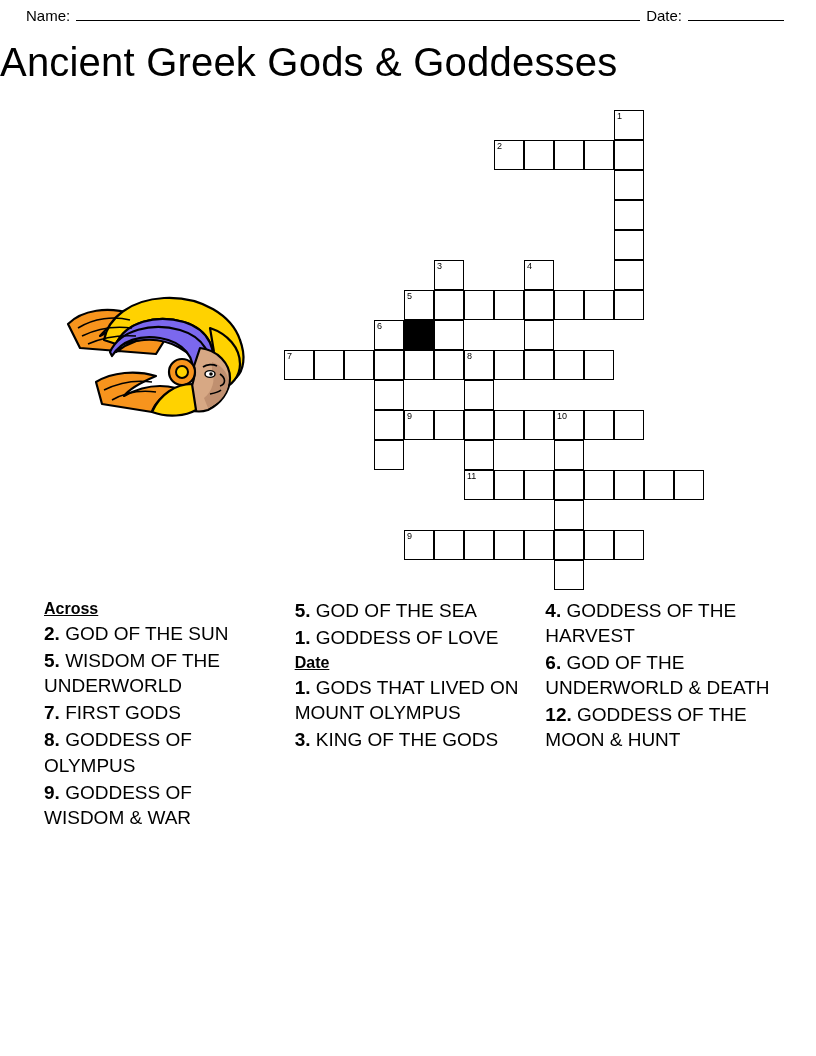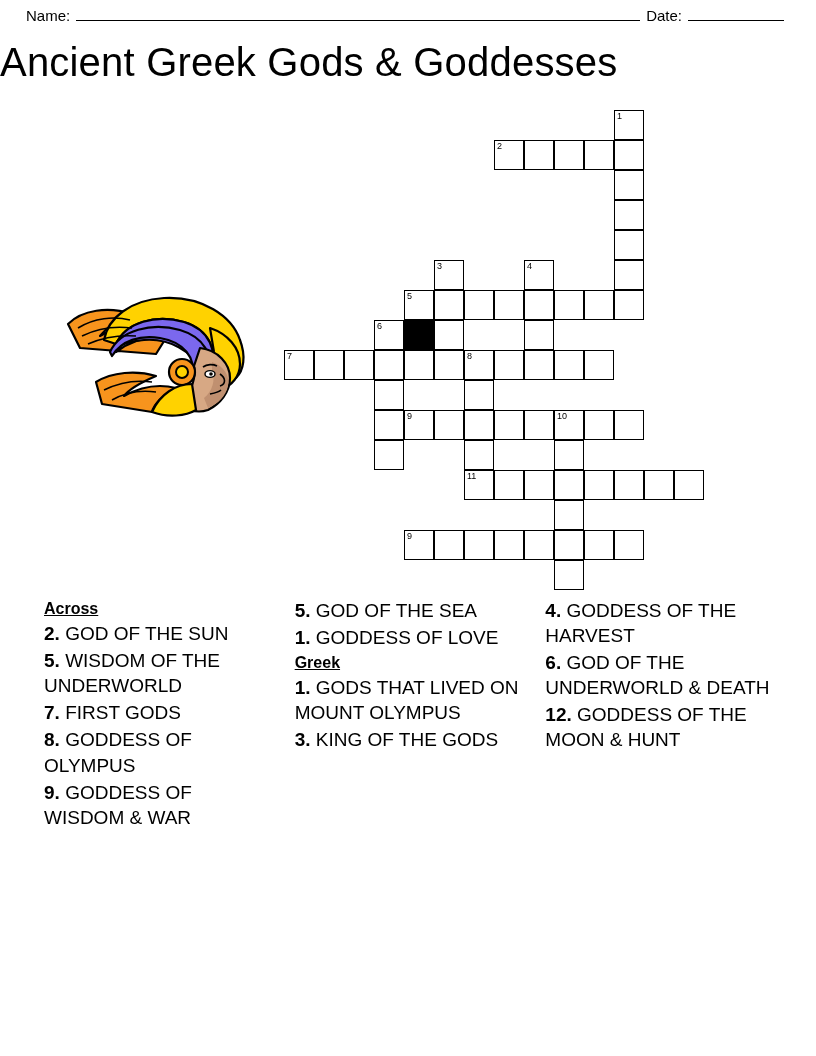--- a/index.html
+++ b/index.html
@@ -282,21 +282,21 @@
   <div class="clue-col">
     <div class="clue">
       <span class="num">5.</span>
       <span>GOD OF THE SEA</span>
     </div>
     <div class="clue">
       <span class="num">1.</span>
       <span>GODDESS OF LOVE</span>
     </div>
 
-    <div class="clue-heading">Greek</div>
+    <div class="clue-heading">Date</div>
 
     <div class="clue">
       <span class="num">1.</span>
       <span>GODS THAT LIVED ON MOUNT OLYMPUS</span>
     </div>
     <div class="clue">
       <span class="num">3.</span>
       <span>KING OF THE GODS</span>
     </div>
   </div>

